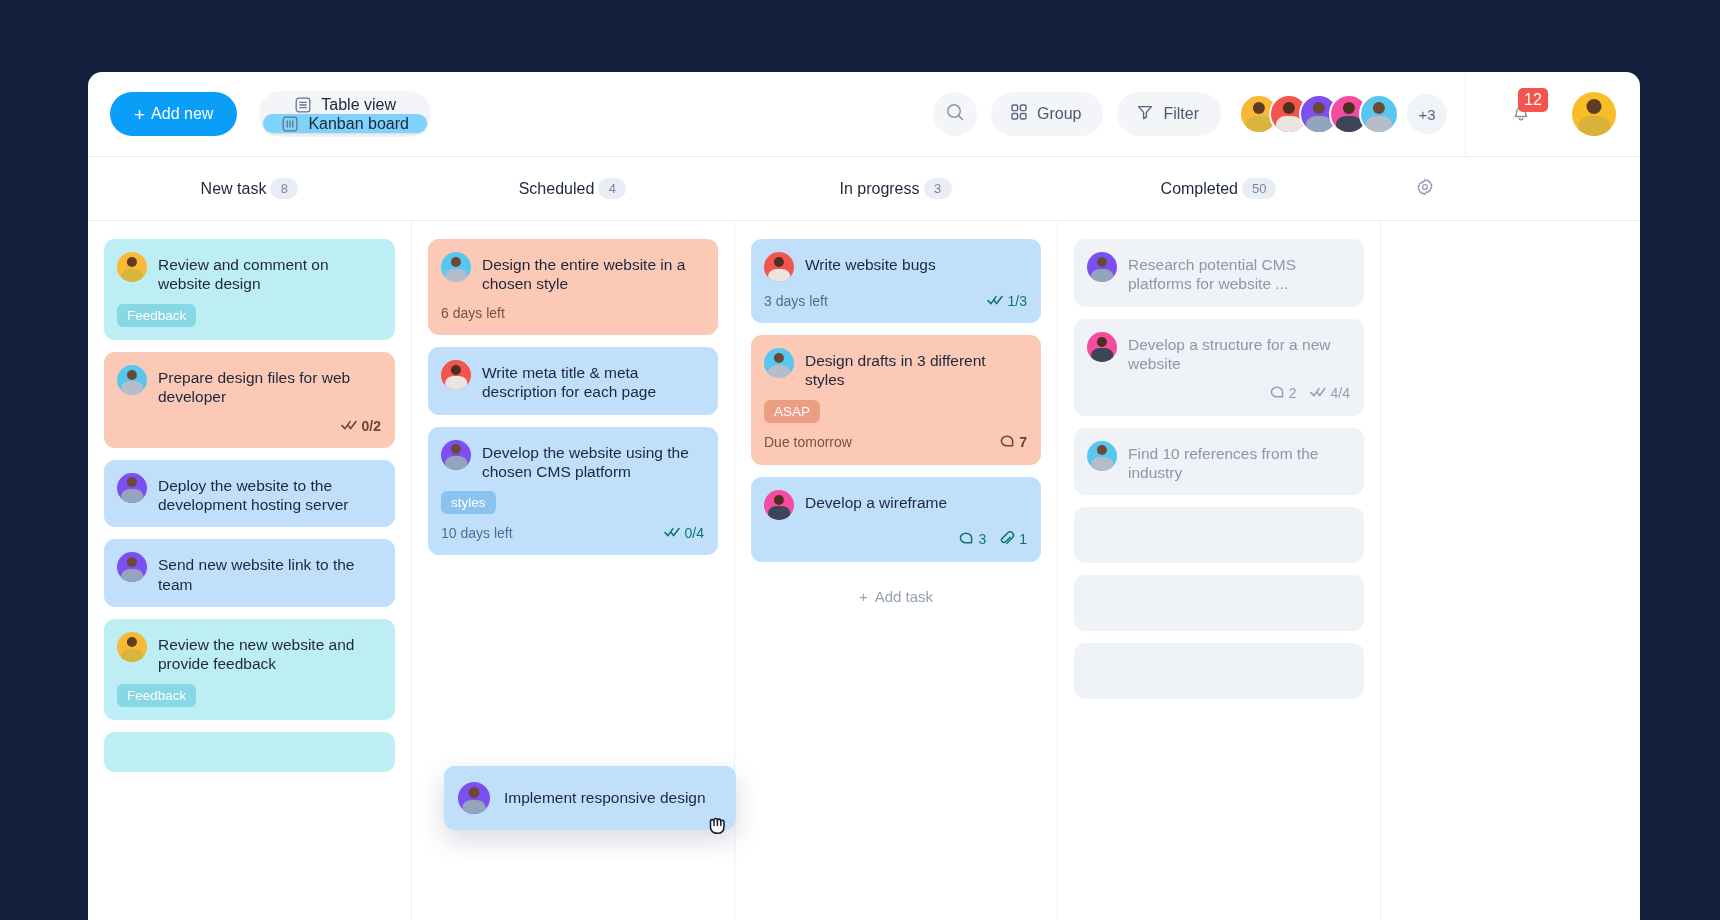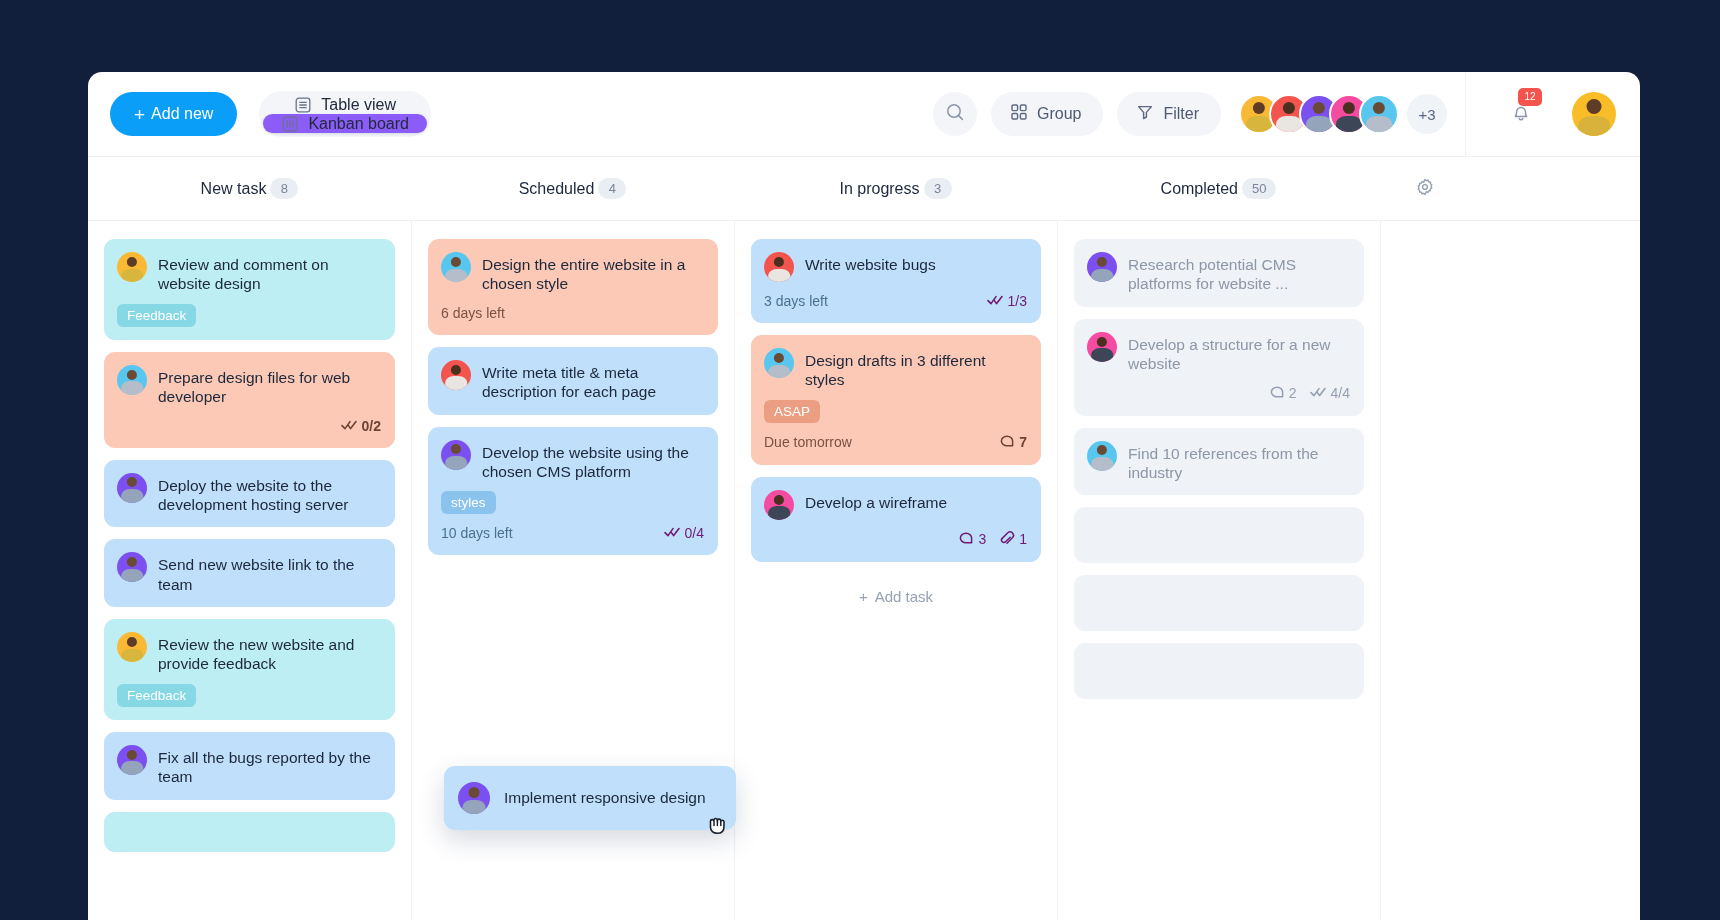--- a/index.html
+++ b/index.html
@@ -57,21 +57,21 @@
   }
   .view-tab {
     display: flex; align-items: center; gap: 9px;
     height: 38px; padding: 0 18px;
     border-radius: 19px;
     font-size: 16px;
     color: #202a3c;
     cursor: pointer;
     white-space: nowrap;
   }
-  .view-tab.active { background: #8b5cf6; box-shadow: 0 1px 3px rgba(20,35,70,.14); text-align: center; }
+  .view-tab.active { background: #7dd3fc; box-shadow: 0 1px 3px rgba(20,35,70,.14); text-align: center; }
   .view-tab svg { display: block; }
 
   .topbar-right {
     margin-left: auto;
     display: flex;
     align-items: center;
     gap: 14px;
     padding-right: 18px;
   }
   .icon-pill {
@@ -99,21 +99,21 @@
     font-size: 15px; margin-left: 8px; cursor: pointer;
   }
 
   .topbar-sep {
     width: 1px; height: 85px; background: #eef1f6; margin-left: 4px;
   }
   .bell-wrap { position: relative; width: 46px; height: 44px; display:flex; align-items:center; justify-content:center; cursor:pointer; margin-left: 18px;}
   .bell-badge {
     position: absolute; top: -4px; left: 20px;
     background: #f4544e; color: #fff;
-    font-size: 10px; line-height: 1;
+    font-size: 16px; line-height: 1;
     padding: 4px 6px; border-radius: 5px;
     min-width: 24px; text-align: center;
   }
   .me-avatar { margin-left: 14px; margin-right: 6px; }
 
   
   .av {
     border-radius: 50%;
     flex: none;
     position: relative;
@@ -214,21 +214,21 @@
 
   .card-footer {
     display: flex;
     align-items: center;
     margin-top: 10px;
     min-height: 18px;
     font-size: 14px;
   }
   .due { color: #4a718f; }
   .card-peach .due { color: #7b5144; }
-  .meta { margin-left: auto; display: flex; align-items: center; gap: 13px; color: #701a75; }
+  .meta { margin-left: auto; display: flex; align-items: center; gap: 13px; color: #0f766e; }
   .card-peach .meta { color: #6d4335; font-weight: bold; }
   .card-grey .meta { color: #94a0b1; }
   .meta-item { display: flex; align-items: center; gap: 4px; }
 
   .add-task {
     display: flex; align-items: center; justify-content: center;
     gap: 7px;
     color: #97a1b2; font-size: 15px;
     padding: 14px 0; cursor: pointer;
   }
@@ -453,29 +453,20 @@
         <div class="card-main">
           <div class="av s30" style="background:#f9b934">
             <div class="head" style="background:#5e3c27"></div>
               <div class="body" style="background:#d8b63e"></div>
           </div>
           <div class="card-title">Review the new website and provide feedback</div>
         </div>
         <span class="tag tag-feedback">Feedback</span>
       </div>
 
-      <div class="card card-blue">
-        <div class="card-main">
-          <div class="av s30" style="background:#7b4ff0">
-            <div class="head" style="background:#6b4a35"></div>
-              <div class="body" style="background:#93a4bb"></div>
-          </div>
-          <div class="card-title">Fix all the bugs reported by the team</div>
-        </div>
-      </div>
 
 
       <div class="card card-cyan" style="height:40px;"></div>
     </div>
 
     <div class="column">
 
       <div class="card card-peach">
         <div class="card-main">
           <div class="av s30" style="background:#58c7f0">

